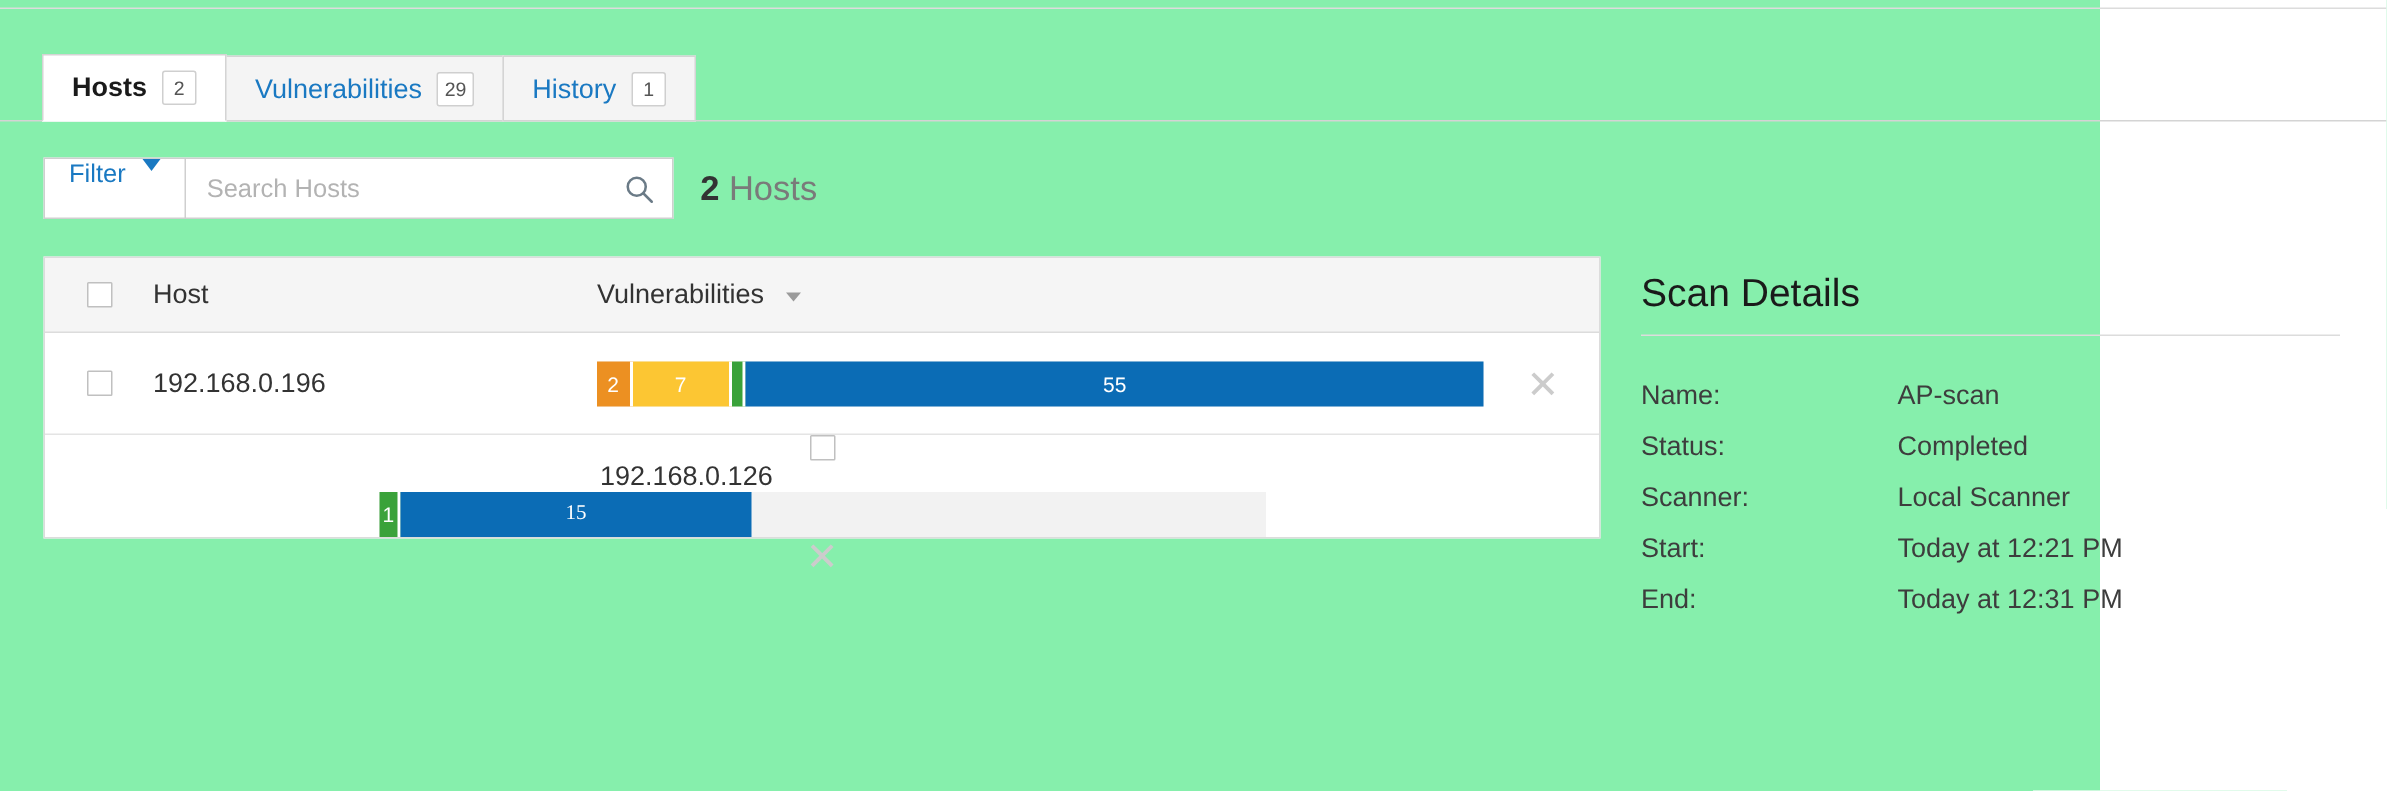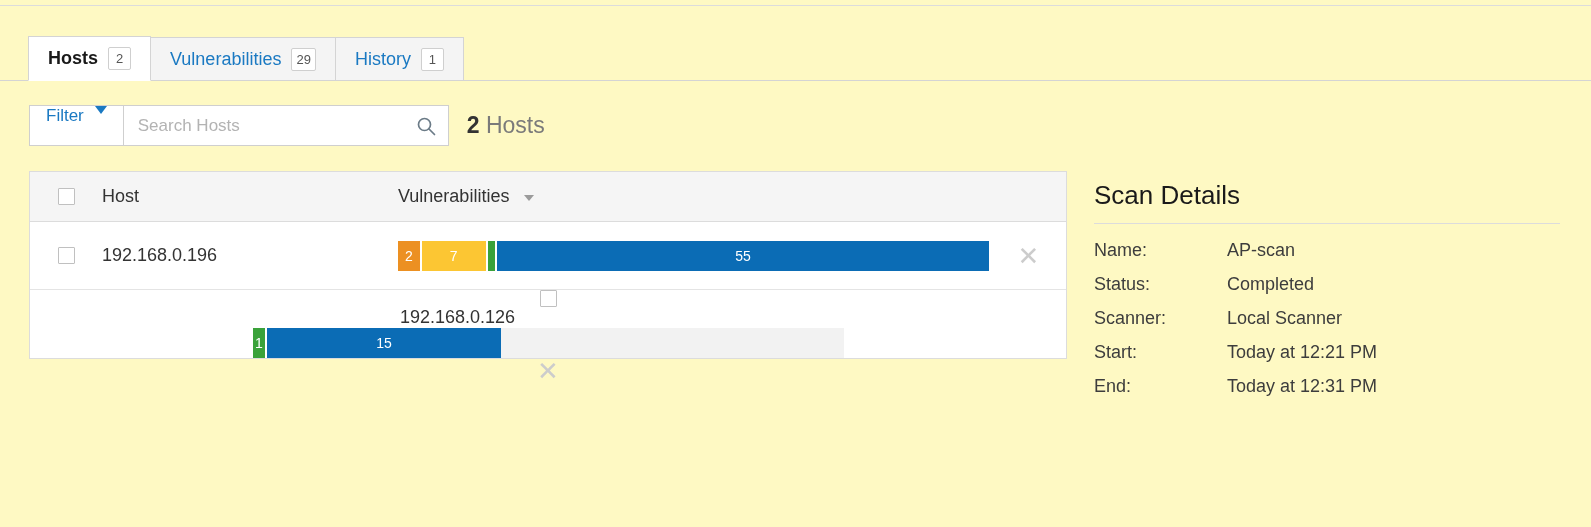--- a/index.html
+++ b/index.html
@@ -3,21 +3,21 @@
 <meta charset="utf-8">
 <style>
   * { box-sizing: border-box; margin: 0; padding: 0; }
   html, body {
     width: 1591px;
     height: 527px;
     background: #ffffff;
     font-family: "Liberation Sans", sans-serif;
     overflow: hidden;
   }
-  .page { position: relative; width: 1591px; height: 527px; background:#fef9c3; }
+  .page { position: relative; width: 1400px; height: 527px; background:#86efac; }
 
   
   .top-rule {
     position: absolute; left: 0; top: 5px; width: 1591px; height: 1px;
     background: #dcdcdc;
   }
 
   
   .tabstrip {
     position: absolute; left: 0; top: 36px; width: 1591px; height: 45px;
@@ -166,21 +166,21 @@
   
   .details {
     position: absolute; left: 1094px; top: 180px; width: 470px;
   }
   .details-title {
     font-size: 26px; font-weight: normal; color: #1a1a1a;
     padding-bottom: 12px;
   }
   .details-rule { height: 1px; background: #dcdcdc; width: 466px; }
   .details-list { margin-top: 16px; }
-  .drow { display: flex; align-items: flex-start; height: 34px; }
+  .drow { display: flex; align-items: flex-end; height: 34px; gap: 38px; }
   .dkey { width: 133px; font-size: 18px; color: #3d3d3d; }
   .dval { font-size: 18px; color: #3d3d3d; }
 </style>
 </head>
 <body>
 
 <div class="page">
 
   <div class="top-rule"></div>
 
@@ -275,21 +275,21 @@
     <div class="trow">
       <div class="c-check">
         <div class="chk"></div>
       </div>
       <div class="c-host">192.168.0.126</div>
       <div class="c-vuln">
         <div class="bar-track">
           <div class="seg" style="background: rgb(58, 162, 58); width: 2.5%;">
               <span>1</span>
             </div>
-          <div class="seg" style="background: rgb(11, 108, 181); width: 39.5%;">
+          <div class="seg" style="background: rgb(11, 108, 181); width: 39.5%; font-family: Liberation Serif, serif;">
               <span>15</span>
             </div>
         </div>
       </div>
       <div class="c-act">
         <span class="xbtn">✕</span>
       </div>
     </div>
 
   </div>

